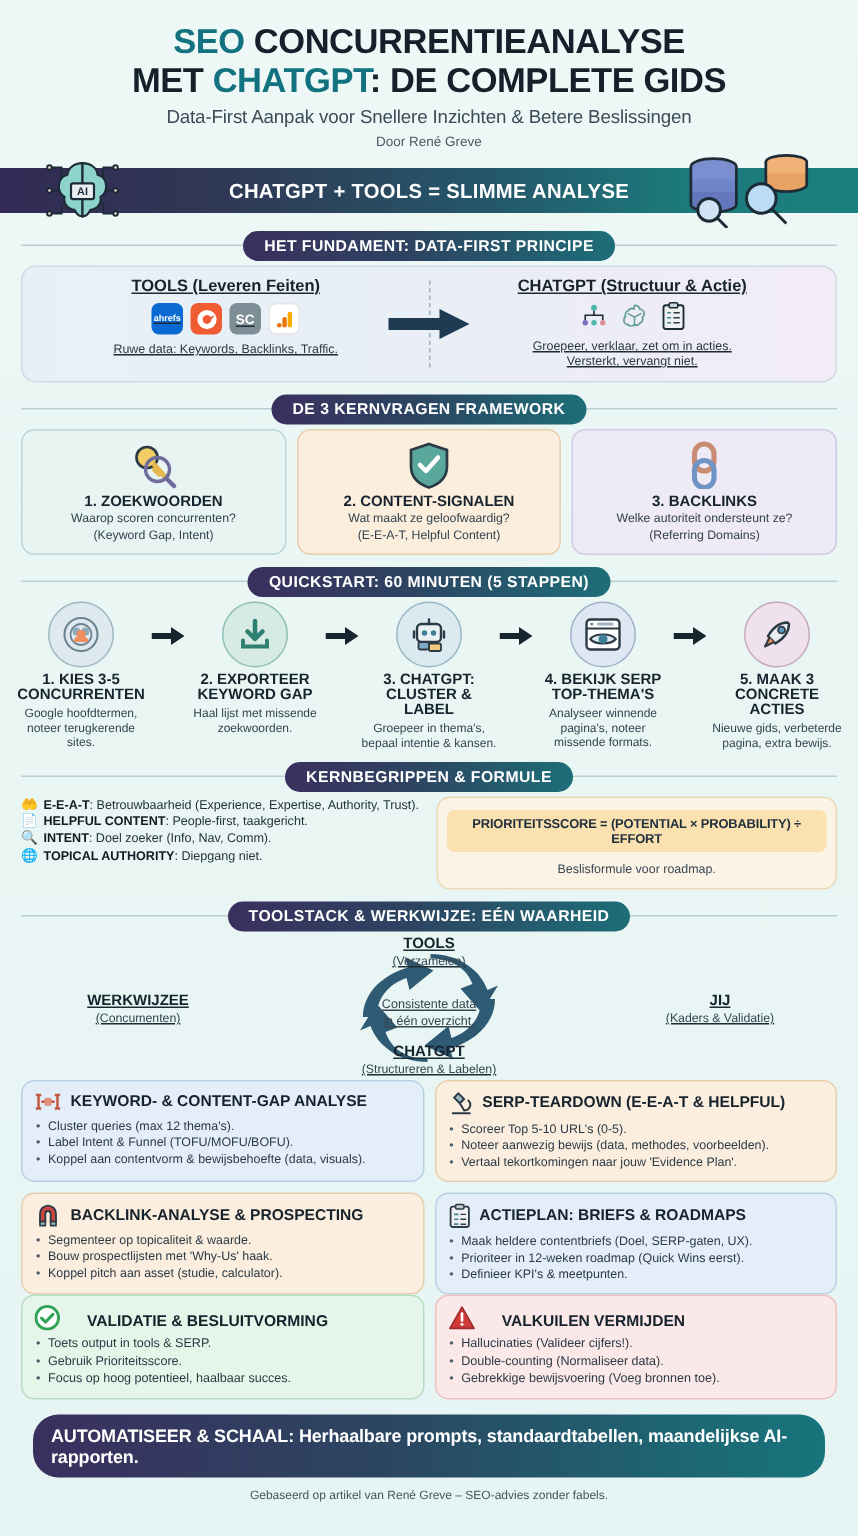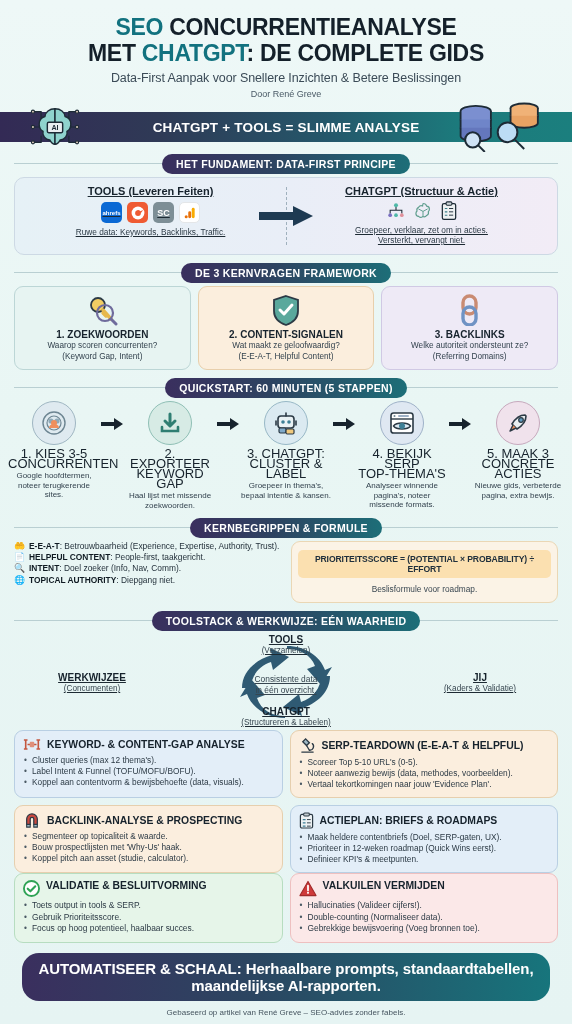--- a/index.html
+++ b/index.html
@@ -57,21 +57,21 @@
   .row3{display:flex;gap:7px;margin:0 14px;}
   .c3{flex:1;border-radius:9px;padding:6px 5px 7px;text-align:center;min-height:78px;}
   .c3 .t{font-size:10px;font-weight:bold;margin-top:2px;color:#17232d;}
   .c3 .d{font-size:8.2px;color:#33424e;line-height:10px;margin-top:1px;}
   .c3ico{height:34px;display:flex;align-items:center;justify-content:center;}
 
   
   .qs{display:flex;align-items:flex-start;margin:2px 8px 0;}
   .qs-step{width:92px;text-align:center;}
   .qs-circ{width:44px;height:44px;border-radius:50%;margin:0 auto 4px;display:flex;align-items:center;justify-content:center;}
-  .qs-t{font-size:13px;font-weight:normal;line-height:10px;color:#17232d;}
+  .qs-t{font-size:10px;font-weight:bold;line-height:10px;color:#17232d;}
   .qs-d{font-size:8px;line-height:9.5px;color:#34434f;margin-top:2px;}
   .qs-arr{flex:1;display:flex;align-items:center;justify-content:center;padding-top:17px;}
 
   
   .kb{display:flex;margin:0 14px;gap:10px;align-items:flex-start;}
   .kb-list{width:50%;}
   .kb-li{display:flex;gap:4px;font-size:8.4px;line-height:10.2px;color:#25323c;margin-bottom:1px;}
   .kb-li b{color:#101b23;}
   .kb-ic{width:11px;flex:0 0 11px;text-align:center;font-size:9px;line-height:10px;}
   .kb-box{width:50%;background:#fbf3e6;border:1px solid #ead7b5;border-radius:9px;padding:8px 6px;text-align:center;}
@@ -94,29 +94,29 @@
   .quad{display:grid;grid-template-columns:1fr 1fr;gap:7px;margin:0 14px;}
   .qc{border-radius:9px;padding:6px 8px 7px;}
   .qc-h{display:flex;align-items:center;gap:6px;font-size:10.4px;font-weight:bold;color:#16222c;margin-bottom:3px;}
   .qc ul{list-style:none;}
   .qc li{font-size:8.3px;line-height:11px;color:#2c3a45;padding-left:9px;position:relative;}
   .qc li:before{content:"•";position:absolute;left:1px;color:#4b5a65;}
 
   
   .valrow{display:flex;gap:7px;margin:0 14px;}
   .vc{flex:1;border-radius:9px;padding:6px 8px 7px;}
-  .vc-h{display:flex;align-items:flex-start;gap:6px;font-size:10.4px;font-weight:bold;color:#16222c;margin-bottom:3px;}
+  .vc-h{display:flex;align-items:flex-end;gap:18px;font-size:10.4px;font-weight:bold;color:#16222c;margin-bottom:3px;}
   .vc ul{list-style:none;}
   .vc li{font-size:8.4px;line-height:11.5px;color:#2c3a45;padding-left:9px;position:relative;}
   .vc li:before{content:"•";position:absolute;left:1px;color:#4b5a65;}
 
   
   .foot-wrap{margin:10px 22px 0;position:relative;}
   .foot-bar{background:linear-gradient(90deg,#3a2f5e 0%,#2b4661 45%,#17757c 100%);
-    border-radius:17px;color:#fff;font-size:15px;font-weight:bold;text-align:center;padding:7px 12px;letter-spacing:-.1px;}
+    border-radius:17px;color:#fff;font-size:12px;font-weight:bold;text-align:left;padding:7px 12px;letter-spacing:-.1px;}
   .foot-note{text-align:center;font-size:8px;color:#45545f;margin-top:7px;}
 </style>
 </head>
 <body>
 
 <div class="page">
 
   <div class="title-wrap">
     <div class="t1">
       <span class="accent">SEO</span>

